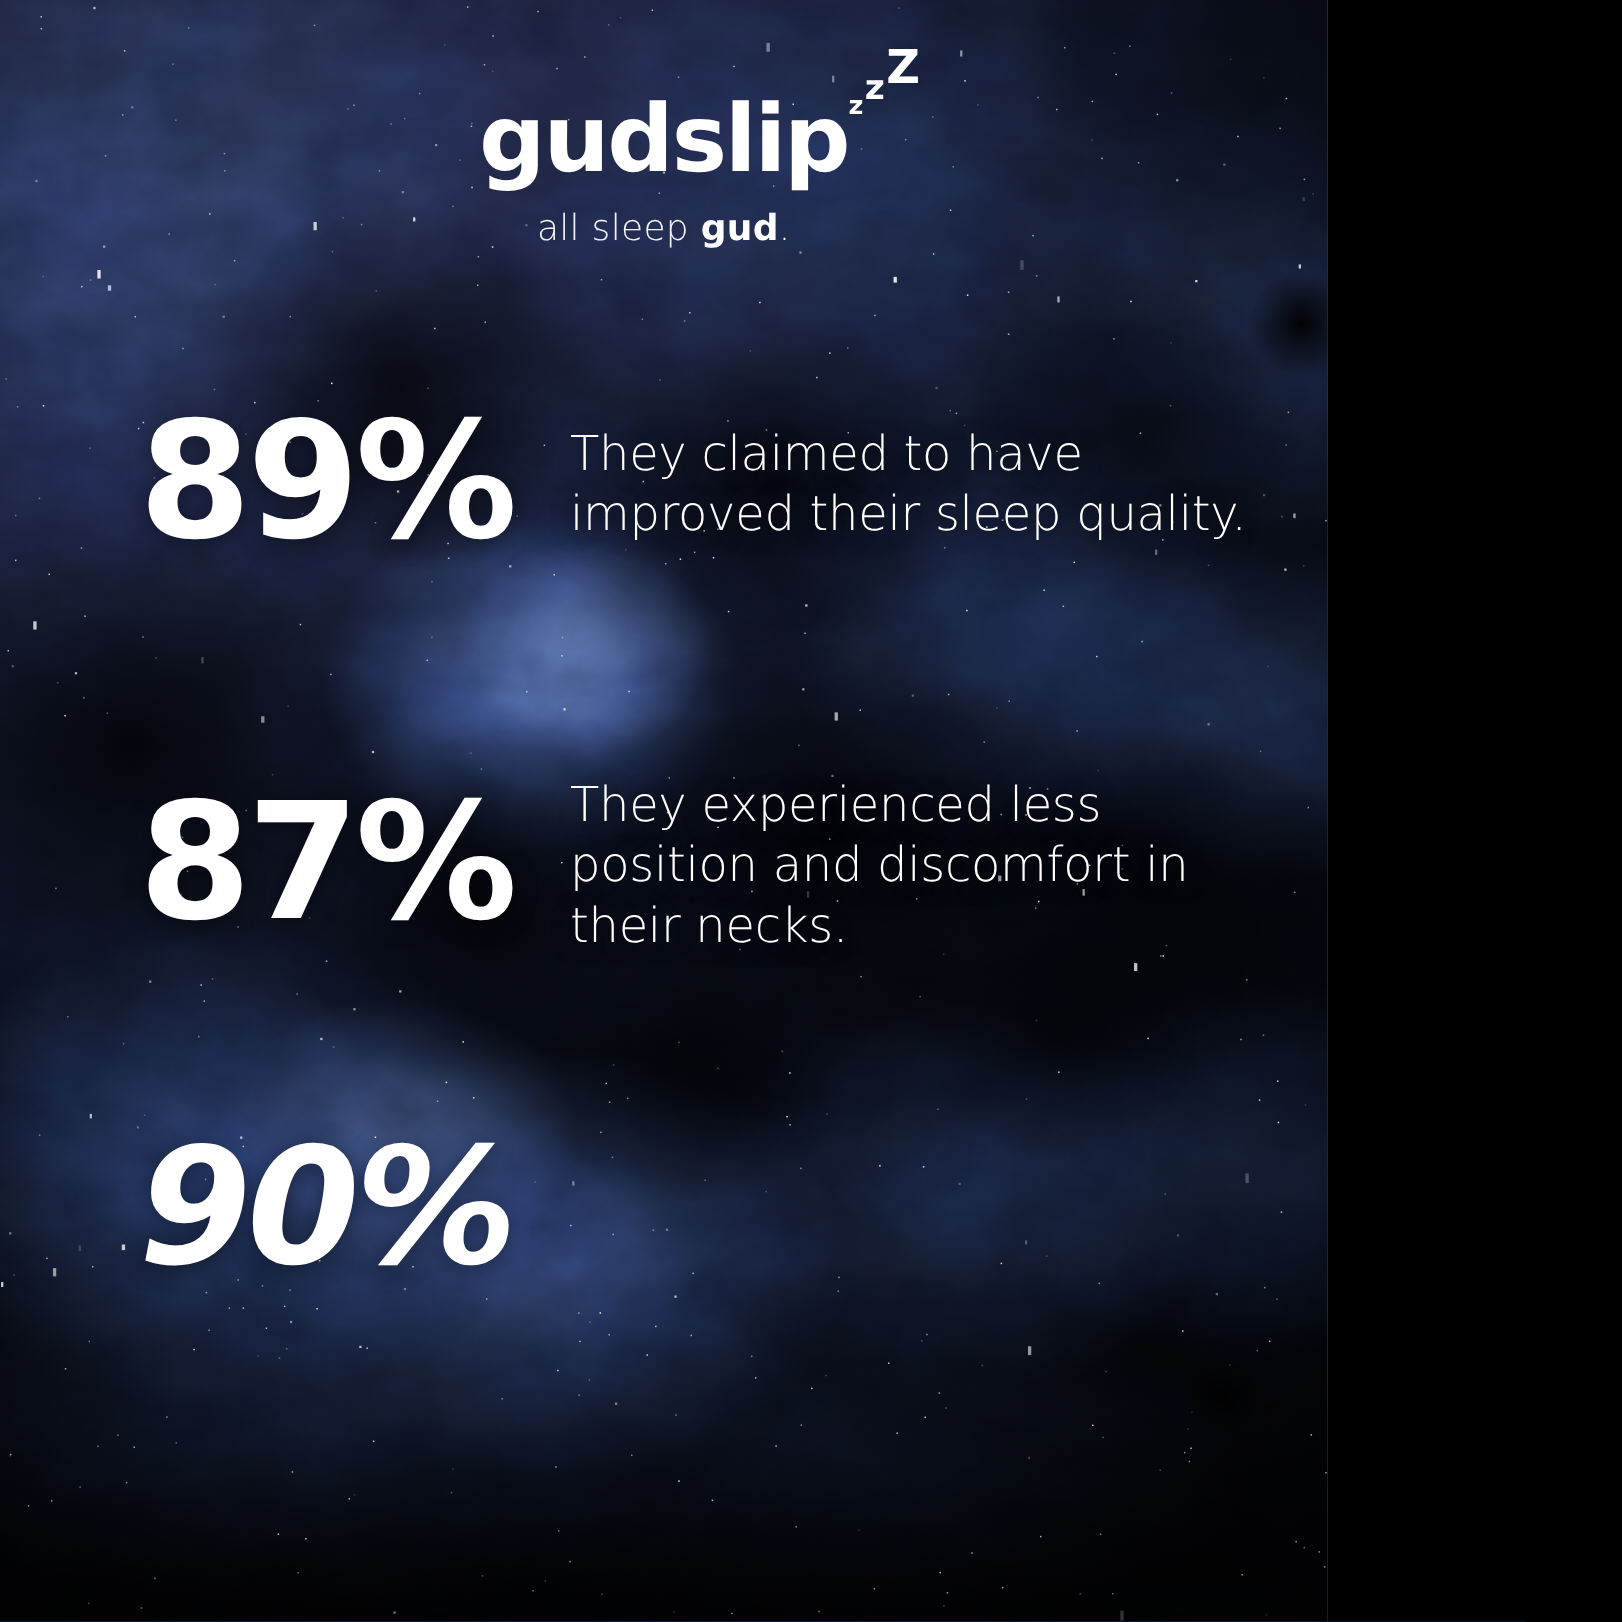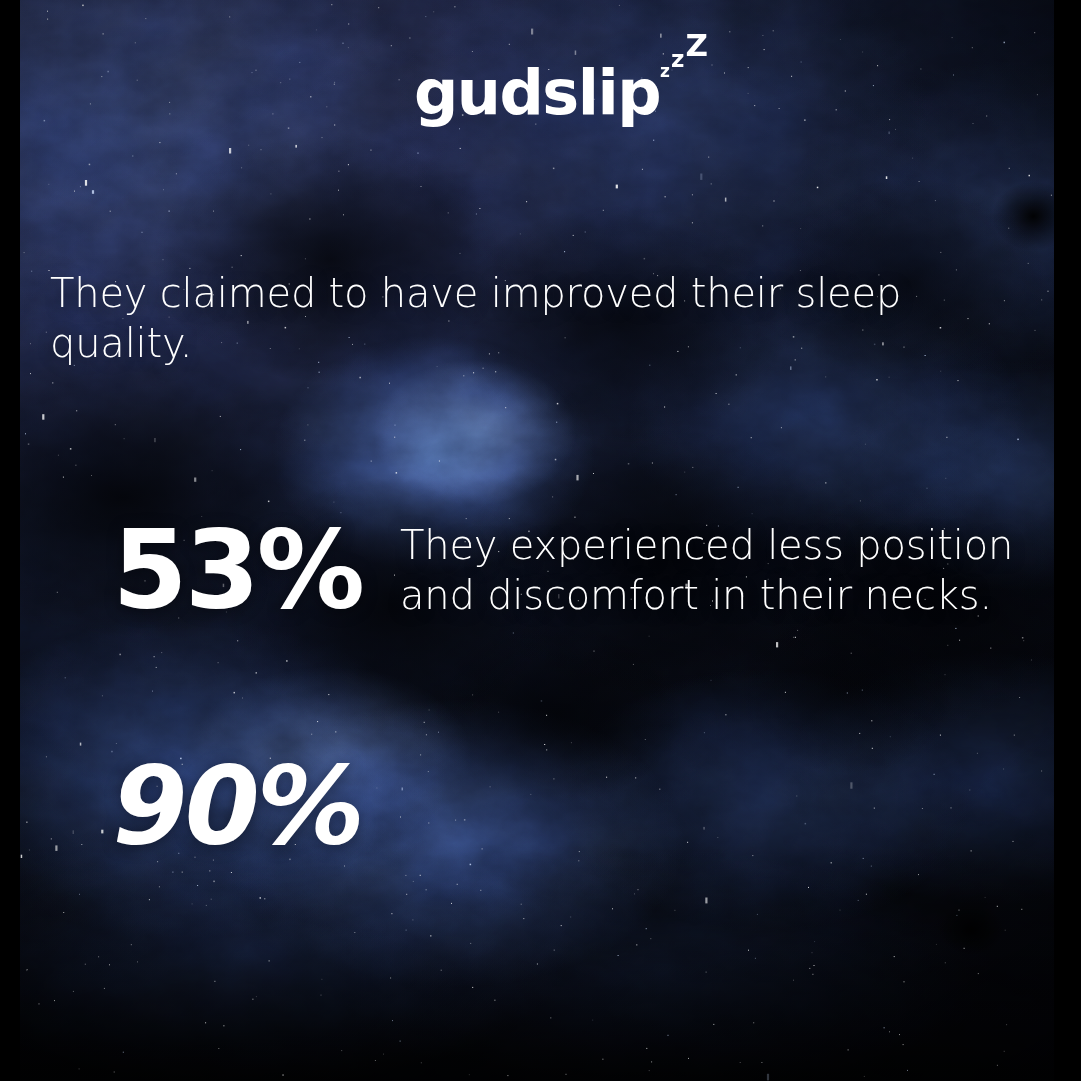--- a/index.html
+++ b/index.html
@@ -7,25 +7,24 @@
 
   html, body {
     width:1081px; height:1081px;
     background:#000;
     font-family:"Liberation Sans", sans-serif;
     overflow:hidden;
   }
 
   #poster {
     position:relative;
-    width:1034px; height:1081px;
+    width:885px; height:1081px;
     overflow:hidden;
     background:#1d4ed8;
     isolation:isolate;
-    margin-left:20px;
   }
 
   
   .bg-layer { position:absolute; inset:0; pointer-events:none; }
 
   #bg-base {
     background:
       radial-gradient(120% 85% at 12% 4%,   #2b3049 0%, #232843 26%, #141a2c 52%, #070a12 78%, #04060b 100%),
       linear-gradient(180deg, #262b40 0%, #14182a 22%, #07090f 48%, #0a1021 70%, #0d1528 84%, #05070e 100%);
   }
@@ -145,21 +144,21 @@
     line-height:1;
     color:#fff;
     text-shadow:0 2px 16px rgba(0,0,0,.45);
   }
 
   .stat-text {
     flex:1 1 auto;
     padding-left:30px;
     padding-right:40px;
     font-family:"DejaVu Sans", sans-serif;
-    font-size:40px;
+    font-size:32px;
     font-weight:300;
     line-height:1.26;
     letter-spacing:-.2px;
     color:#fff;
     text-shadow:0 2px 14px rgba(0,0,0,.5);
   }
 </style>
 </head>
 <body>
 
@@ -819,28 +818,30 @@
 
     <div id="logo-block">
       <div id="wordmark">
         <span>gudslip</span>
         <span class="zzz">
           <span class="z1">z</span>
           <span class="z2">z</span>
           <span class="z3">Z</span>
         </span>
       </div>
+      <div id="tagline"><span>all sleep </span><span class="bold">gud</span><span>.</span></div>
     </div>
 
     <div class="stat-row" id="stat-row-0">
+      <div class="stat-pct">89%</div>
       <div class="stat-text">They claimed to have improved their sleep quality.</div>
     </div>
 
     <div class="stat-row" id="stat-row-1">
-      <div class="stat-pct">53%</div>
+      <div class="stat-pct">87%</div>
       <div class="stat-text">They experienced less position and discomfort in their necks.</div>
     </div>
 
     <div class="stat-row" id="stat-row-2">
       <div class="stat-pct">90%</div>
     </div>
 
   </div>
 </div>
 

